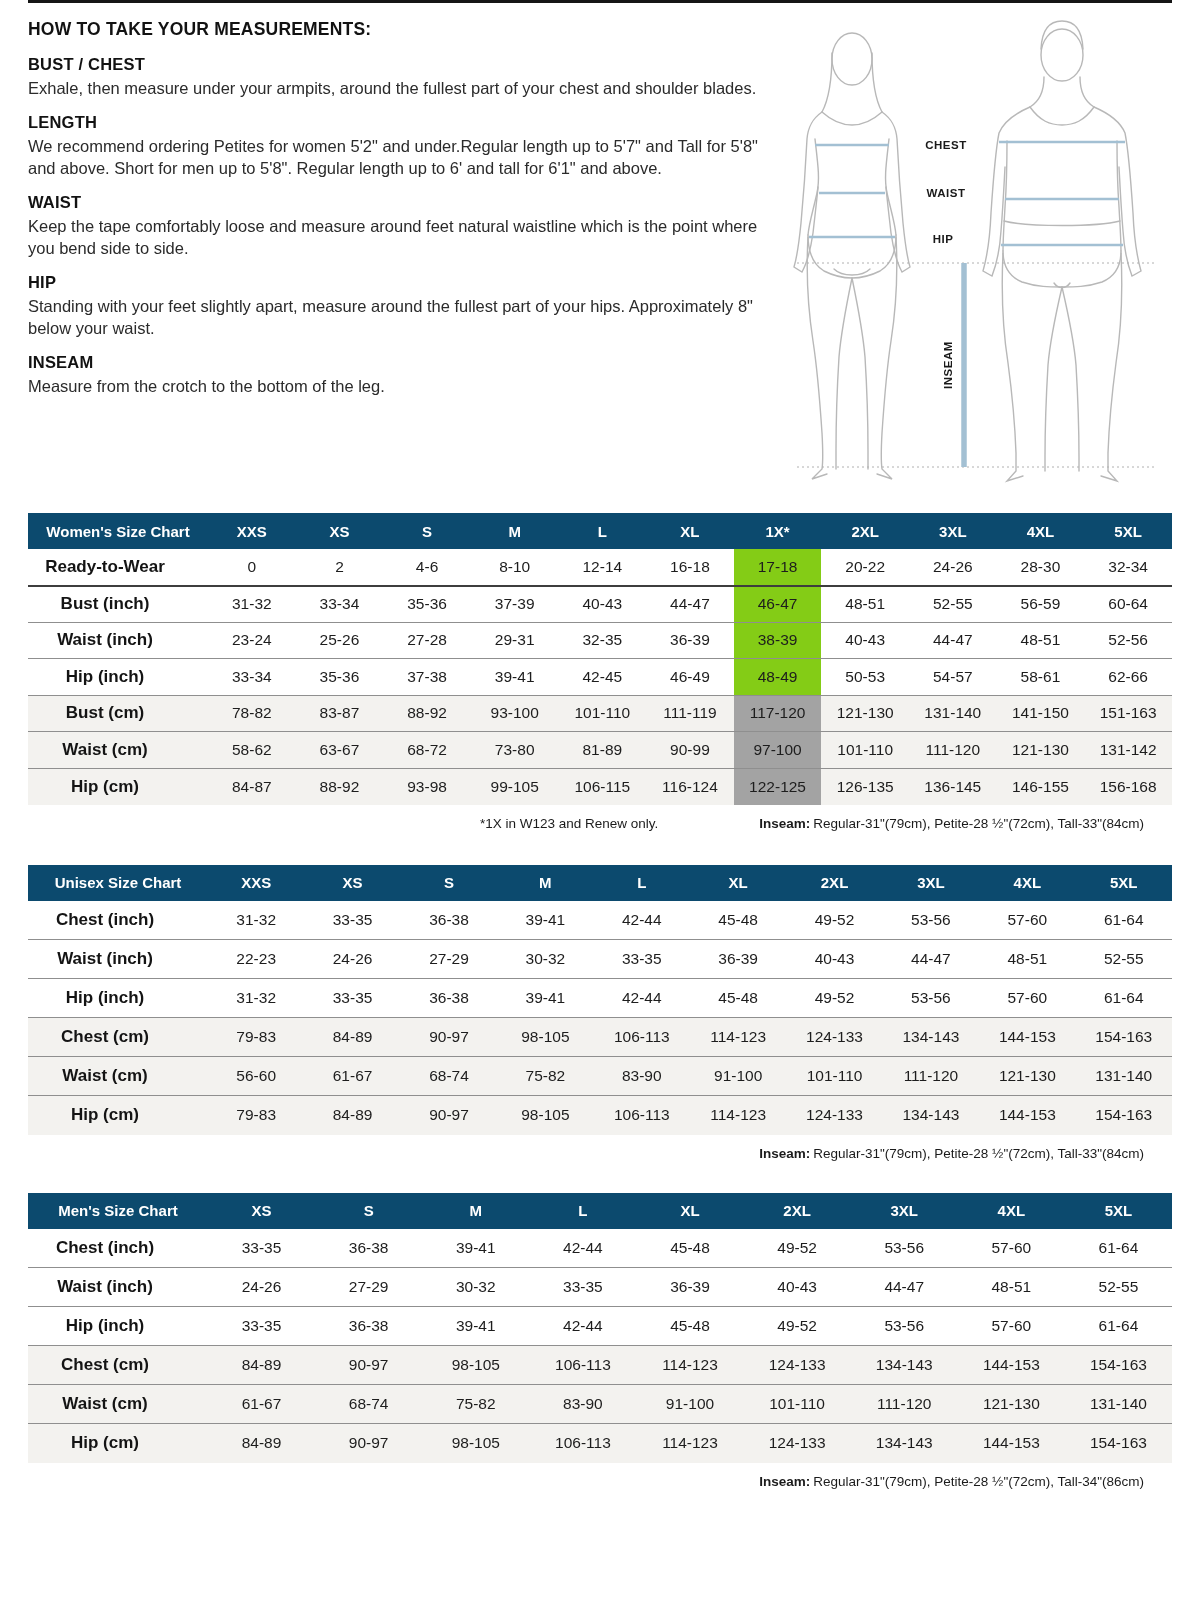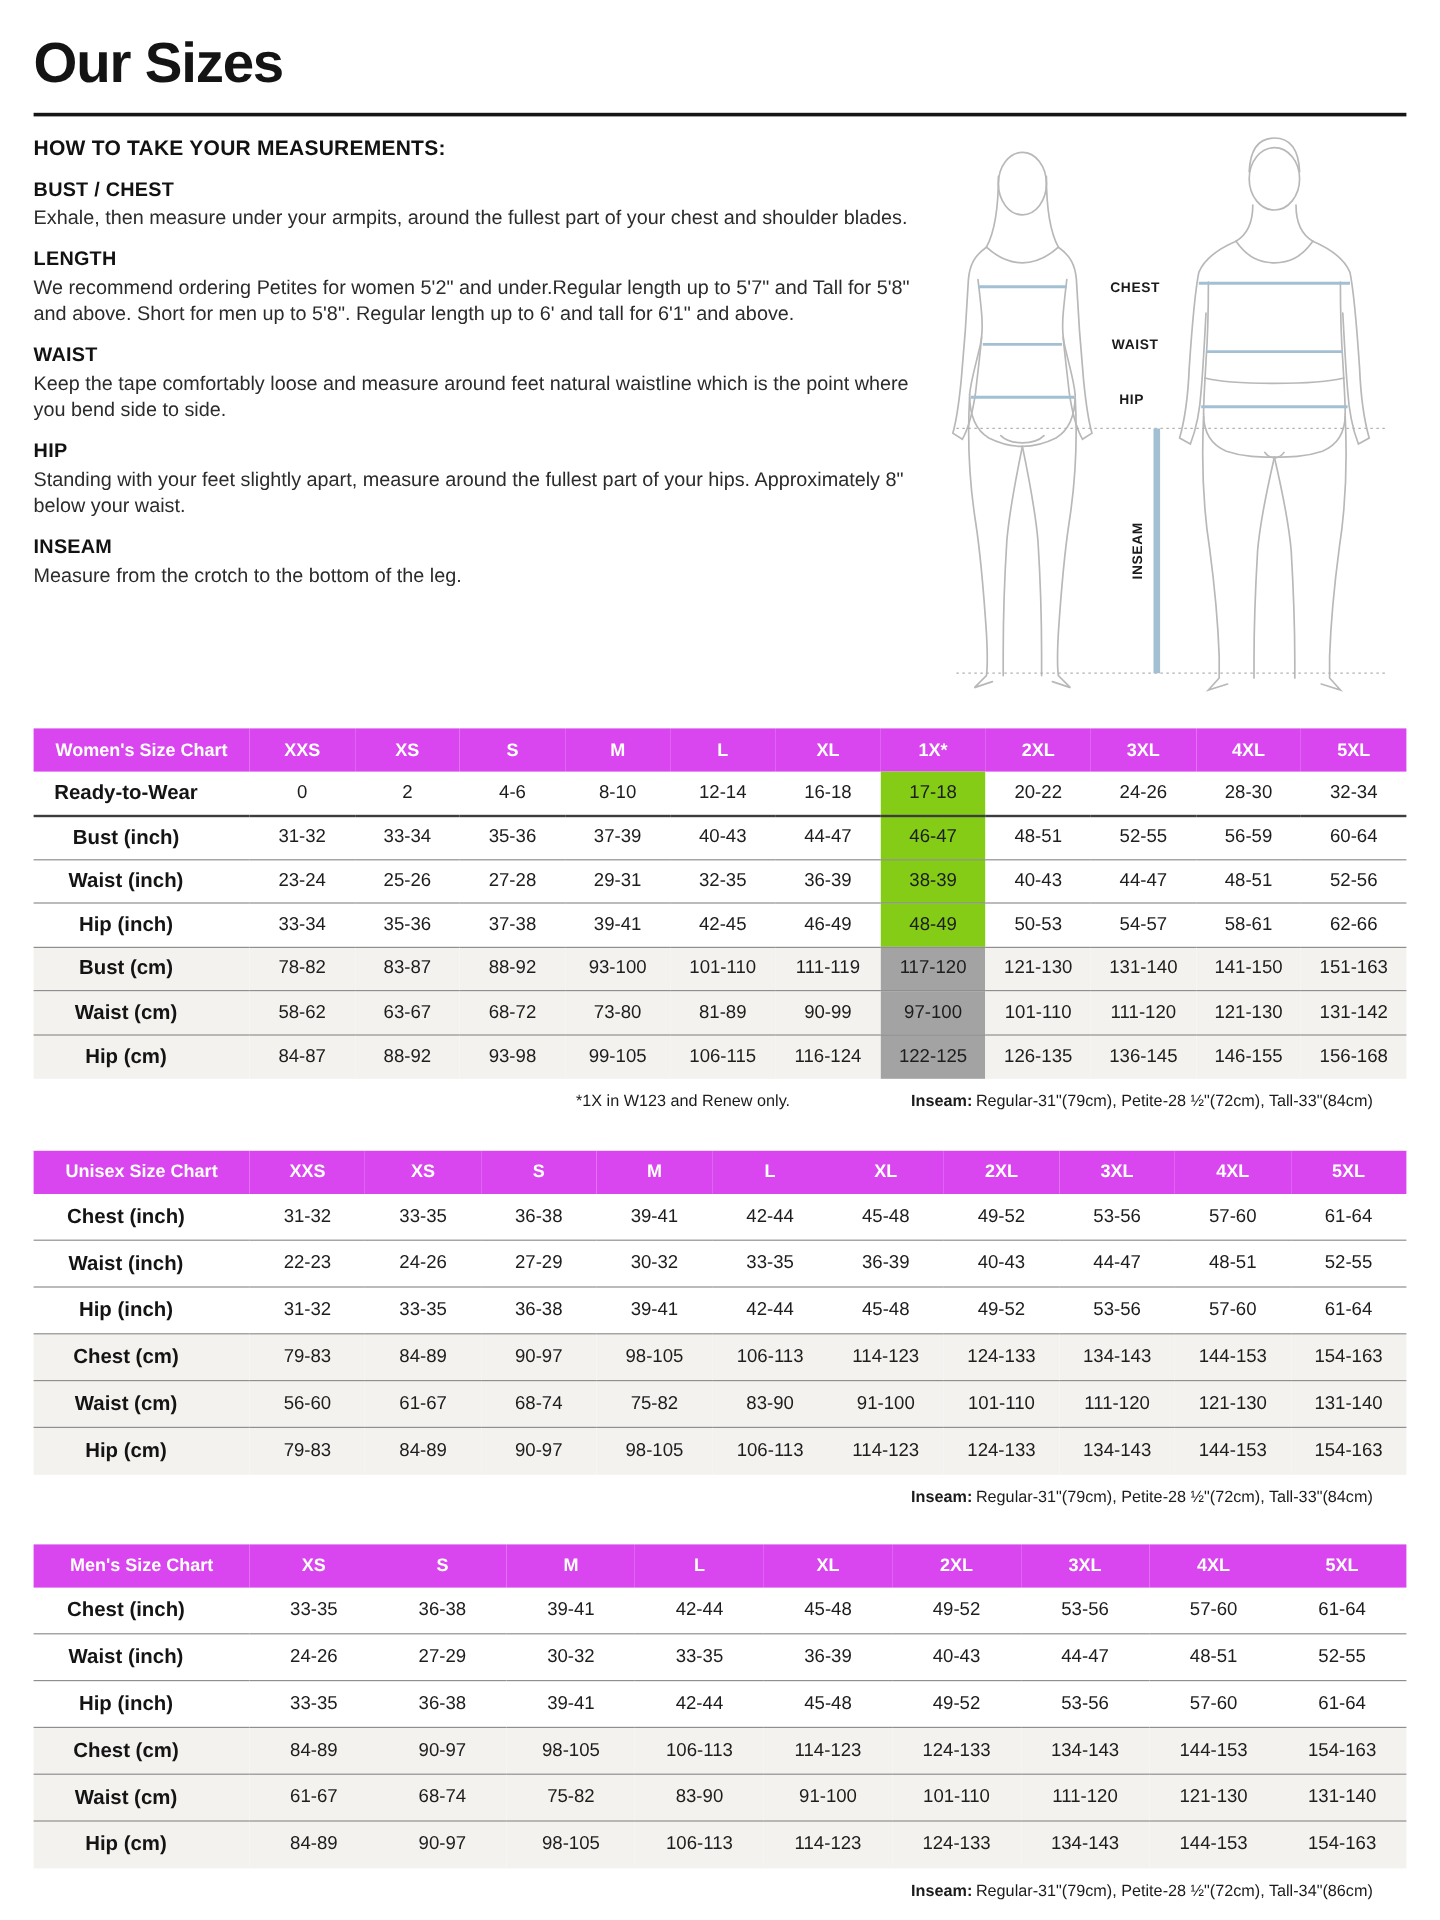--- a/index.html
+++ b/index.html
@@ -19,21 +19,21 @@
   .m-section{ margin:0 0 14px; }
   .m-section h3{ font-size:16.5px; font-weight:700; color:#121212; margin:0 0 4px; letter-spacing:.2px; }
   .m-section p{ font-size:16.5px; line-height:1.3; color:#2b2b2b; }
   .diagram{ flex:1; display:flex; justify-content:flex-end; margin-top:-4px; }
   .diagram svg text{ font-family:"Liberation Sans",sans-serif; font-size:11.5px;
     font-weight:700; fill:#1a1a1a; letter-spacing:.5px; }
 
   
   .chart{ margin-top:30px; }
   table{ width:100%; border-collapse:collapse; table-layout:fixed; }
-  thead th{ background:#d946ef; color:#ffffff; font-weight:700; font-size:15px; height:36px;
+  thead th{ background:#0c4a6e; color:#ffffff; font-weight:700; font-size:15px; height:36px;
     text-align:center; }
   thead th.t-title{ width:180px; font-size:15px; }
   tbody tr{ border-bottom:1px solid #8f8f8f; }
   tbody tr:last-child{ border-bottom:none; }
   tbody tr.strong{ border-bottom:2px solid #3d3d3d; }
   tbody td{ text-align:center; font-size:15.5px; color:#1d1d1d; }
   td.row-label{ text-align:center; font-weight:700; font-size:17px; color:#141414; padding-right:26px; }
   tr.cm-row td{ background:#f3f2ef; }
   td.hl{ background:#84cc16; }
   tr.cm-row td.hl{ background:#a3a3a3; }
@@ -45,21 +45,20 @@
   .note-right{ margin-left:auto; margin-right:28px; }
   .note-right b{ font-weight:700; margin-right:3px; }
   .chart-u{ margin-top:34px; }
   .chart-m{ margin-top:32px; }
 </style>
 </head>
 <body>
 
 <div class="container" data-name="size-guide-page">
 
-  <h1 data-name="page-title">Our Sizes</h1>
   <hr class="divider" data-name="title-divider">
 
   <div class="intro" data-name="measurement-intro">
     <div class="intro-text" data-name="instructions-column">
       <div class="how-to" data-name="how-to-heading">HOW TO TAKE YOUR MEASUREMENTS:</div>
 
       <div class="m-section" data-name="instruction-bust-chest">
         <h3 data-name="instruction-heading">BUST / CHEST</h3>
         <p data-name="instruction-body">Exhale, then measure under your armpits, around the fullest part of your chest and shoulder blades.</p>
       </div>

